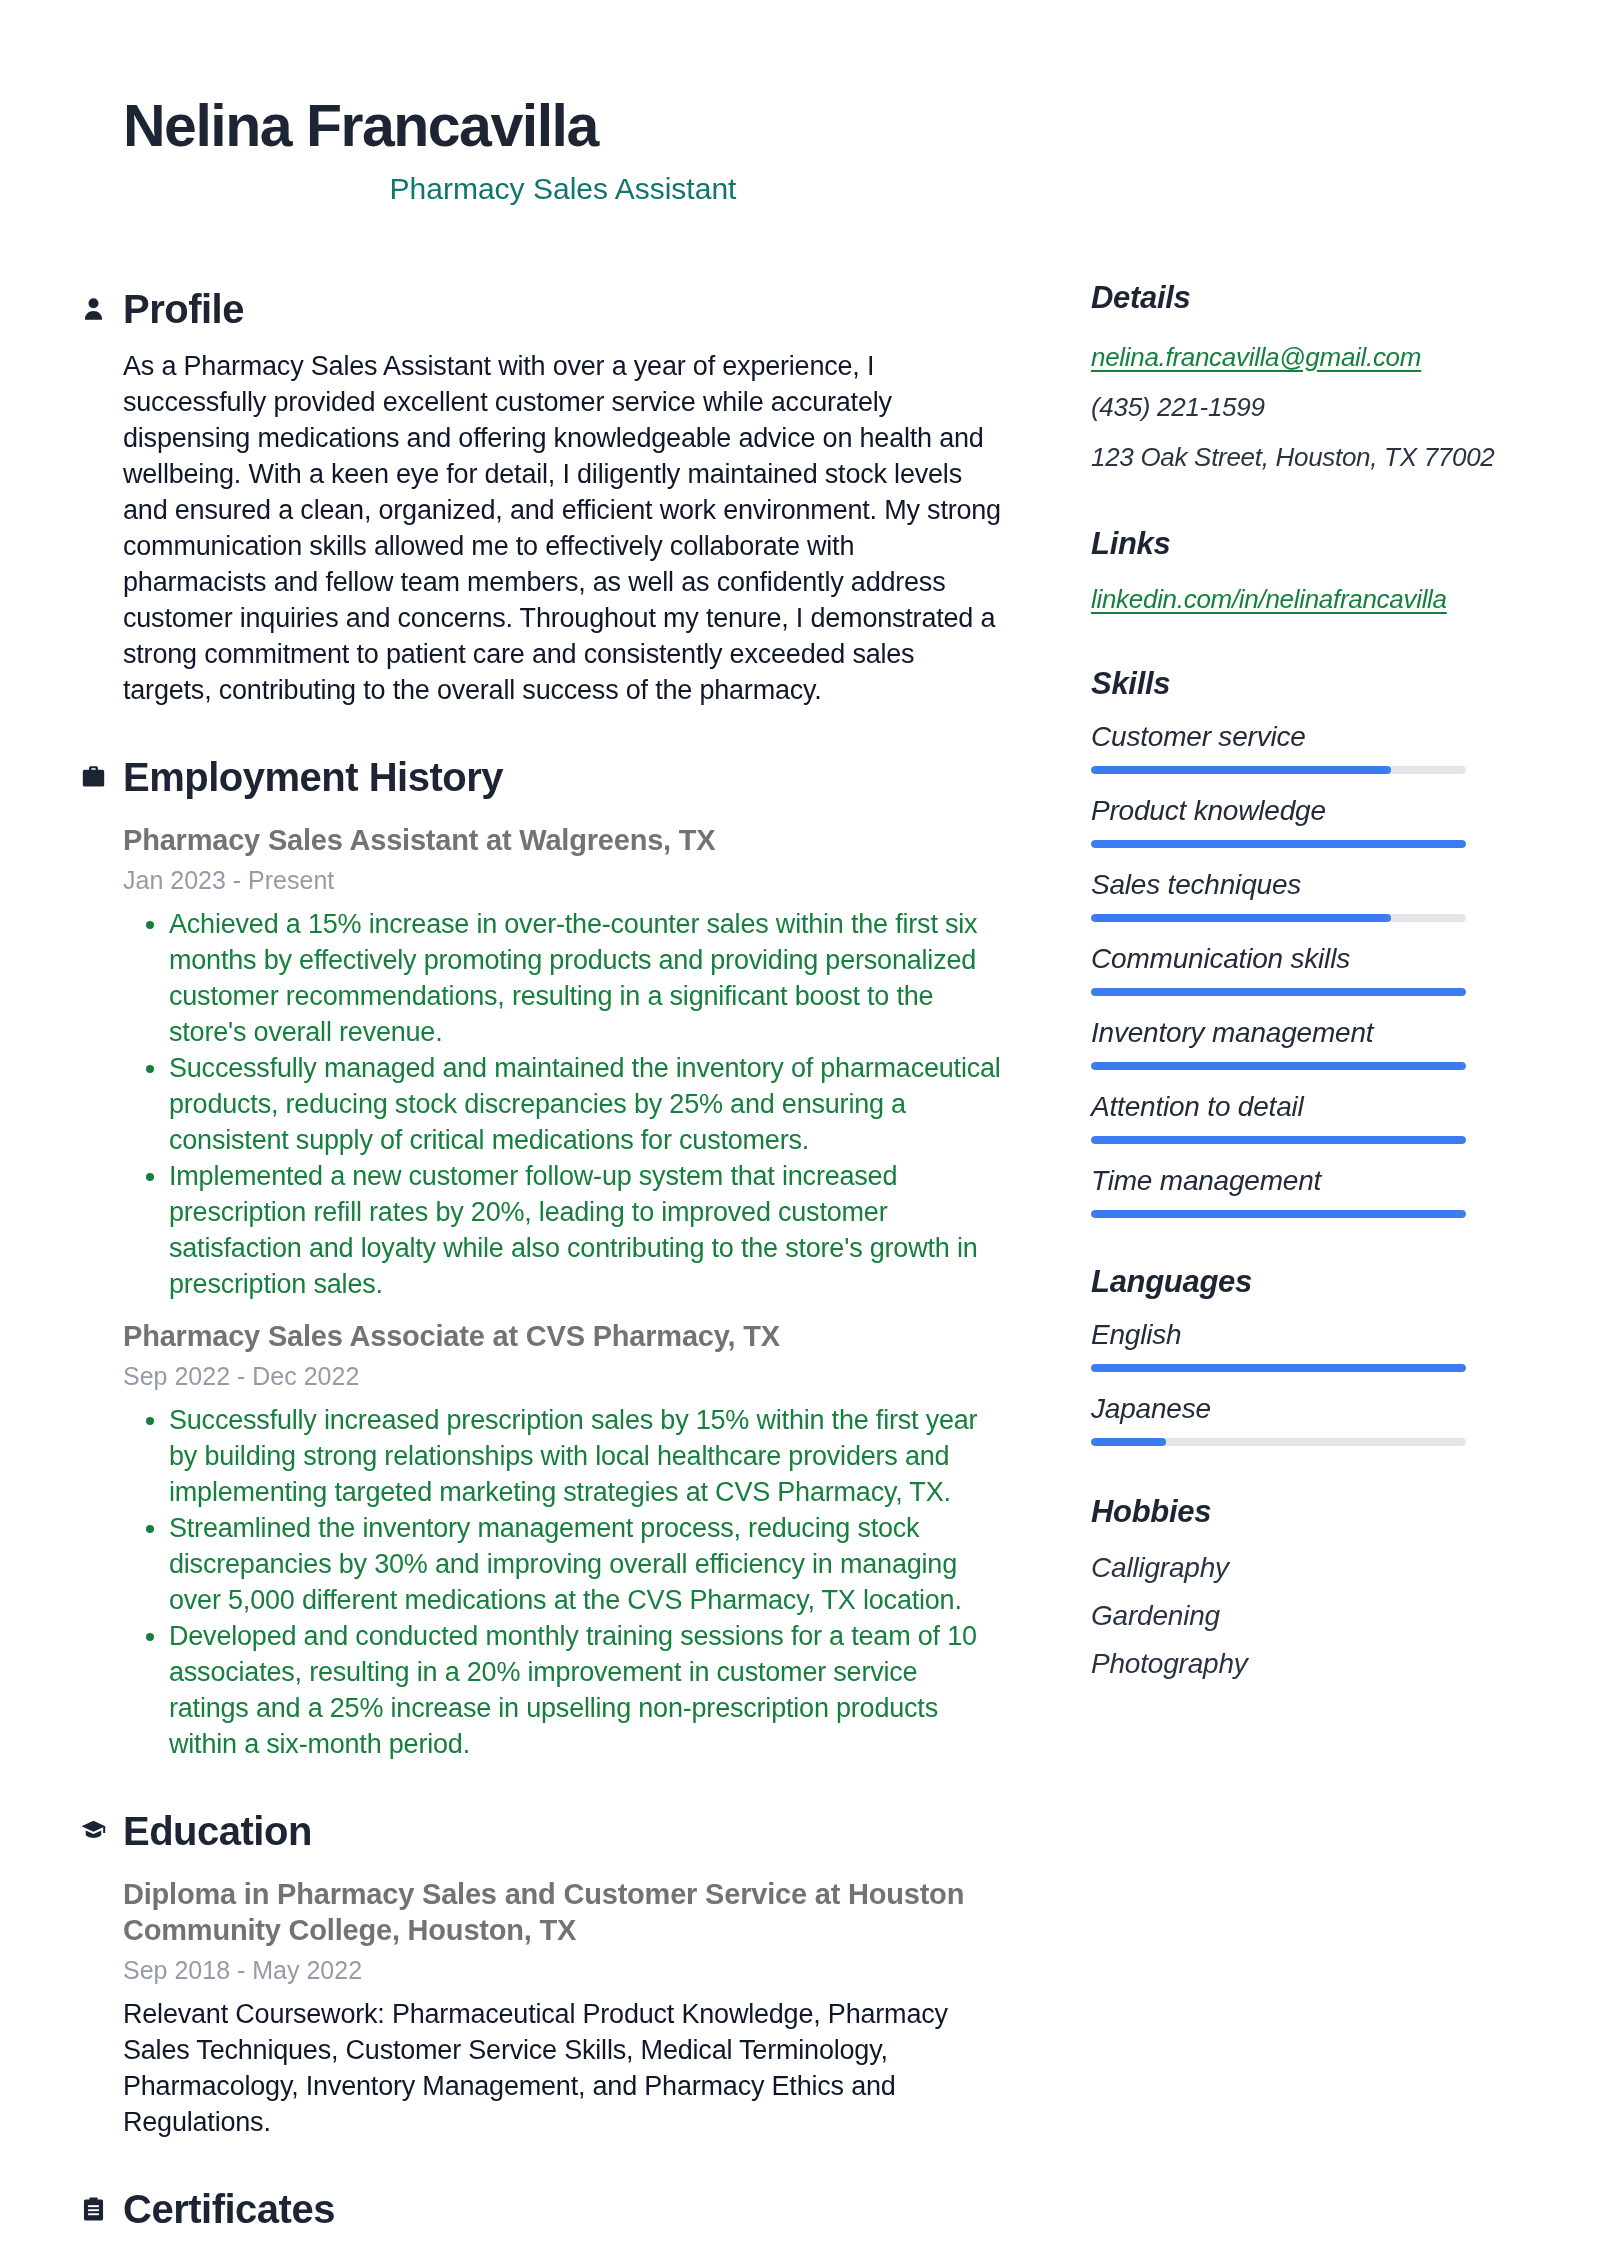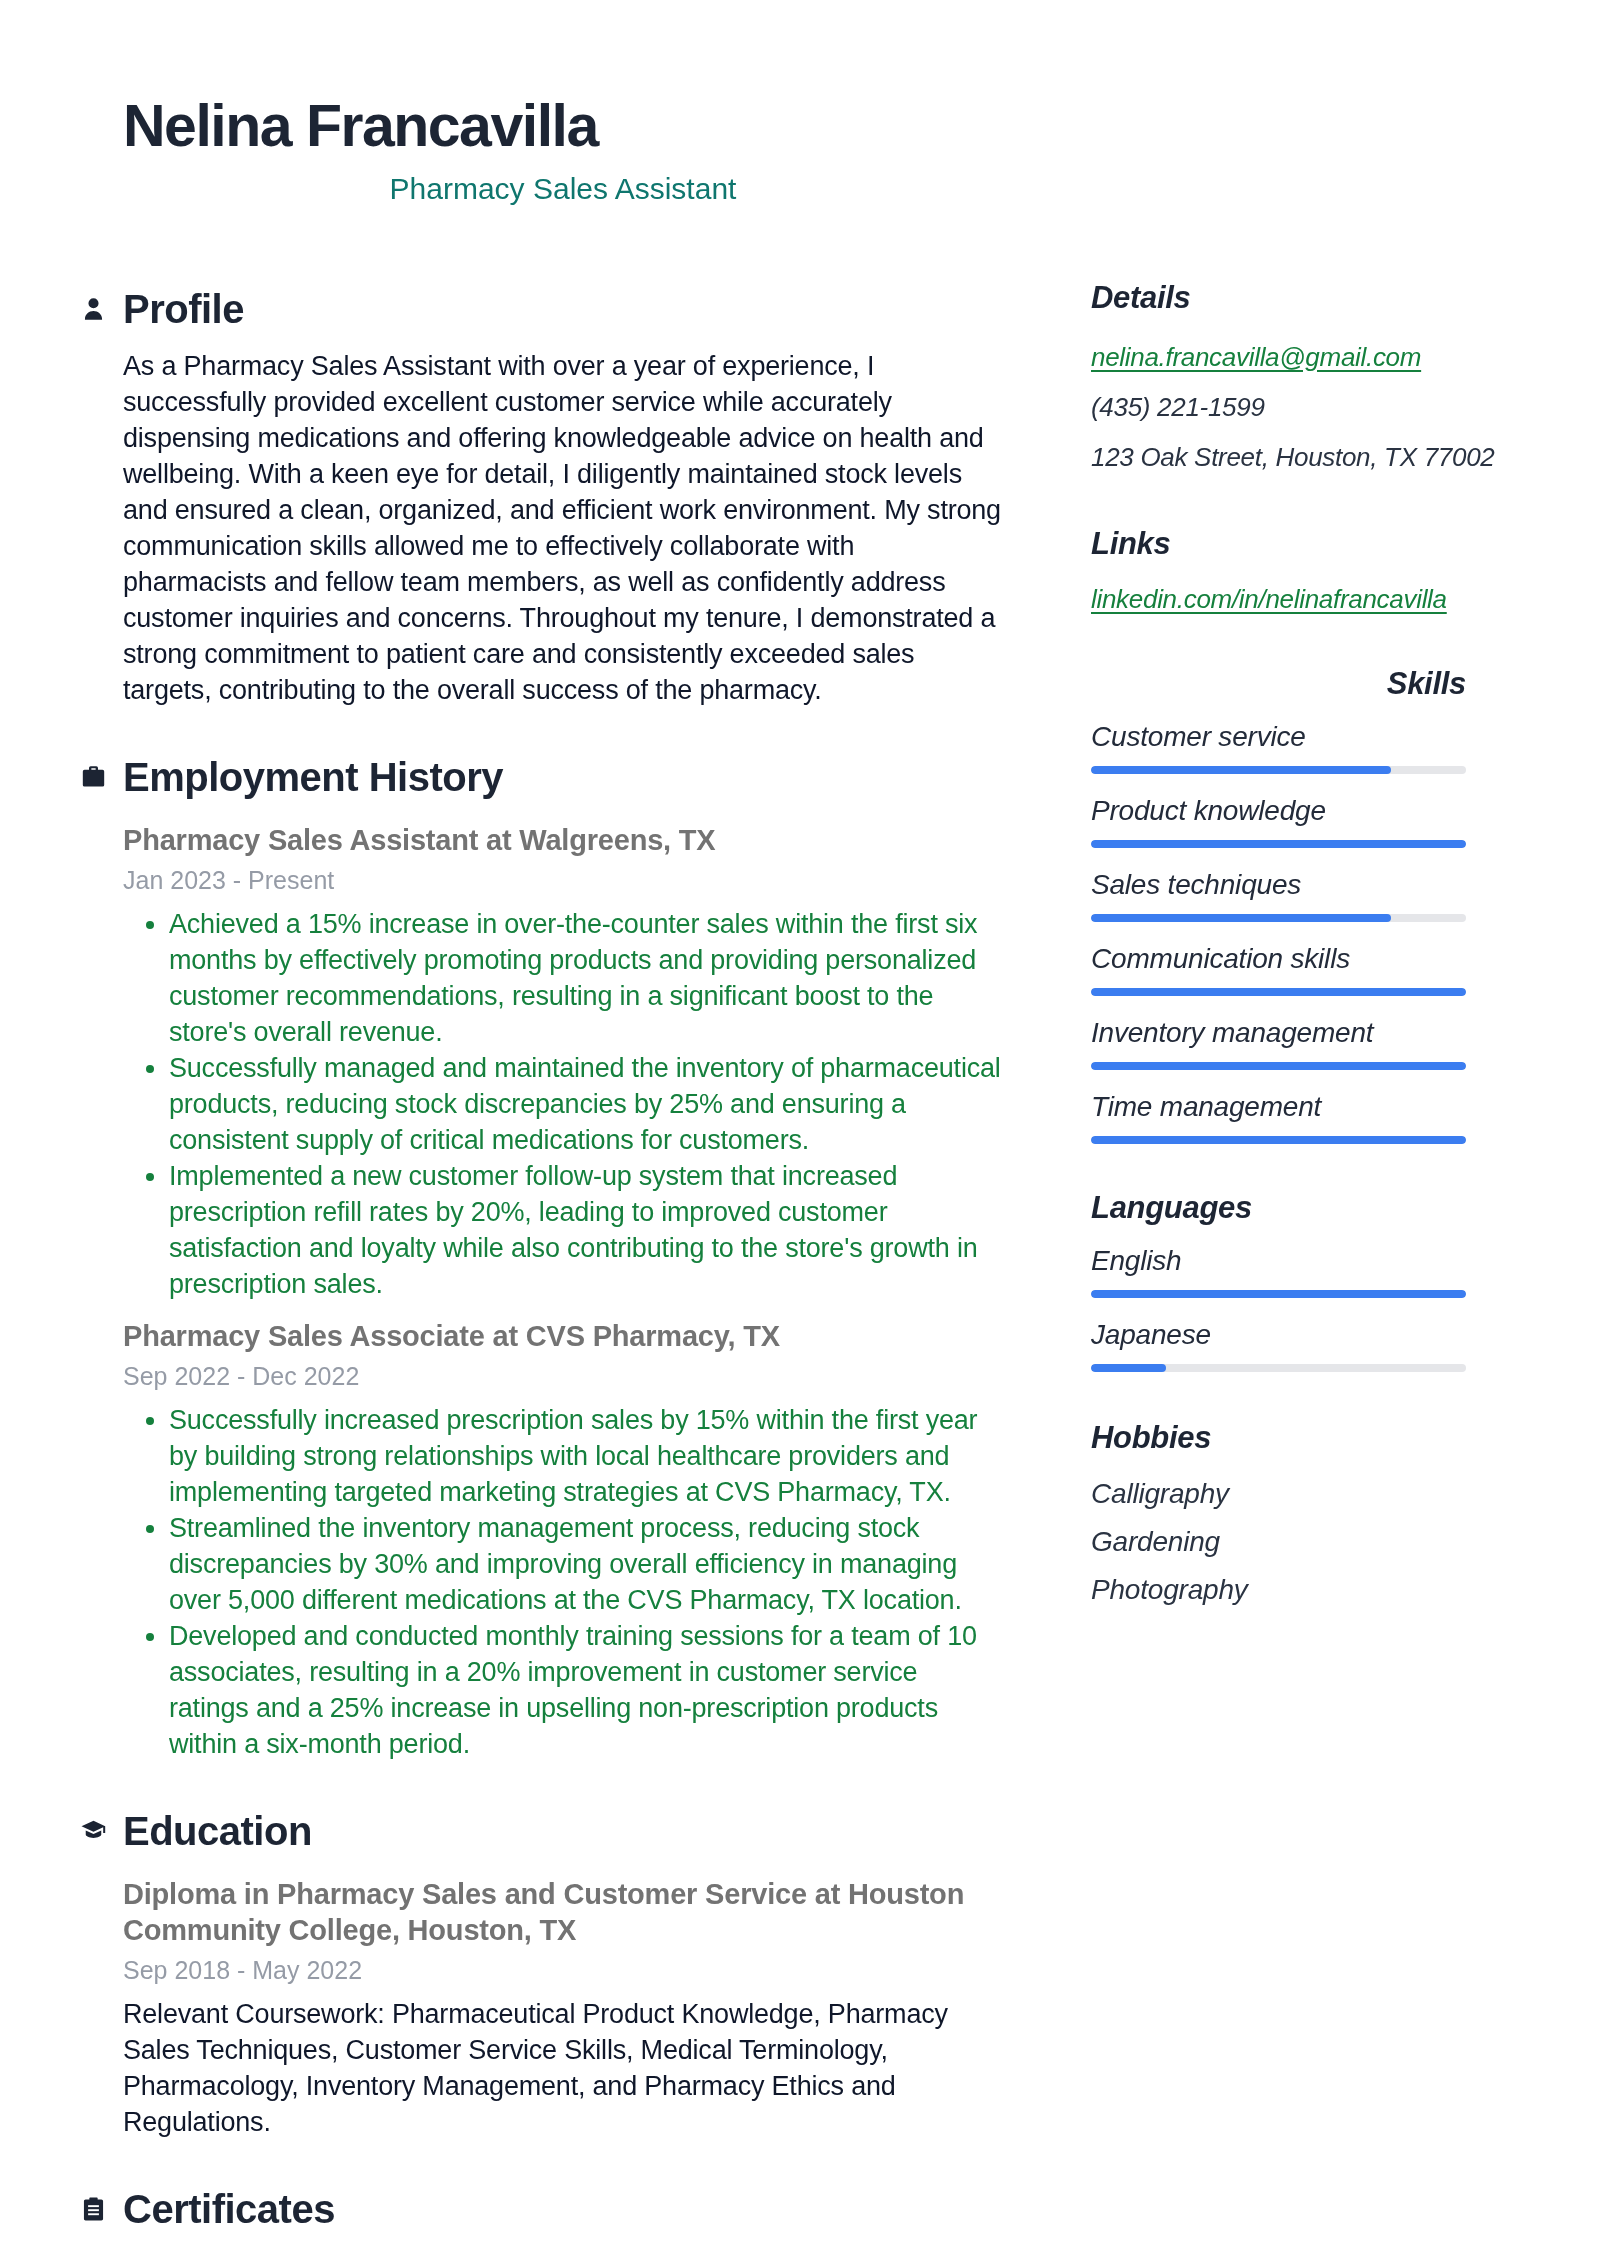--- a/index.html
+++ b/index.html
@@ -28,21 +28,21 @@
   .bullets li { font-size:27px; line-height:36px; color:#15803d; letter-spacing:-0.2px; }
 
   .side-h { font-size:31px; line-height:40px; font-weight:700; color:#1d2534; letter-spacing:-0.3px; }
   .details-block { margin-top:14px; }
   .detail-line { font-size:26px; line-height:50px; color:#2a3342; white-space:nowrap; letter-spacing:-0.3px; }
   a.link { color:#15803d; text-decoration:underline; text-underline-offset:4px; cursor:pointer; }
 
   .h-links { margin-top:42px; }
   .link-line { margin-top:10px; }
 
-  .h-skills { margin-top:40px;text-align:right; }
+  .h-skills { margin-top:40px; }
   .skill { margin-top:16px; }
   .skill + .skill { margin-top:20px; }
   .skill-label { font-size:28px; line-height:34px; color:#232b3a; letter-spacing:-0.2px; }
   .bar { margin-top:12px; height:8px; width:100%; border-radius:4px; background:#e5e6e9; overflow:hidden; }
   .bar-fill { height:100%; border-radius:4px; background:#3b7df0; }
 
   .h-languages { margin-top:44px; }
   .lang { margin-top:16px; }
   .lang + .lang { margin-top:20px; }
 
@@ -179,20 +179,26 @@
           <div class="bar-fill" style="width: 100%;"></div>
         </div>
     </div>
     <div class="skill">
       <div class="skill-label">Inventory management</div>
       <div class="bar">
           <div class="bar-fill" style="width: 100%;"></div>
         </div>
     </div>
     <div class="skill">
+      <div class="skill-label">Attention to detail</div>
+      <div class="bar">
+          <div class="bar-fill" style="width: 100%;"></div>
+        </div>
+    </div>
+    <div class="skill">
       <div class="skill-label">Time management</div>
       <div class="bar">
           <div class="bar-fill" style="width: 100%;"></div>
         </div>
     </div>
 
     <h4 class="side-h h-languages">Languages</h4>
     <div class="skill lang">
       <div class="skill-label">English</div>
       <div class="bar">

